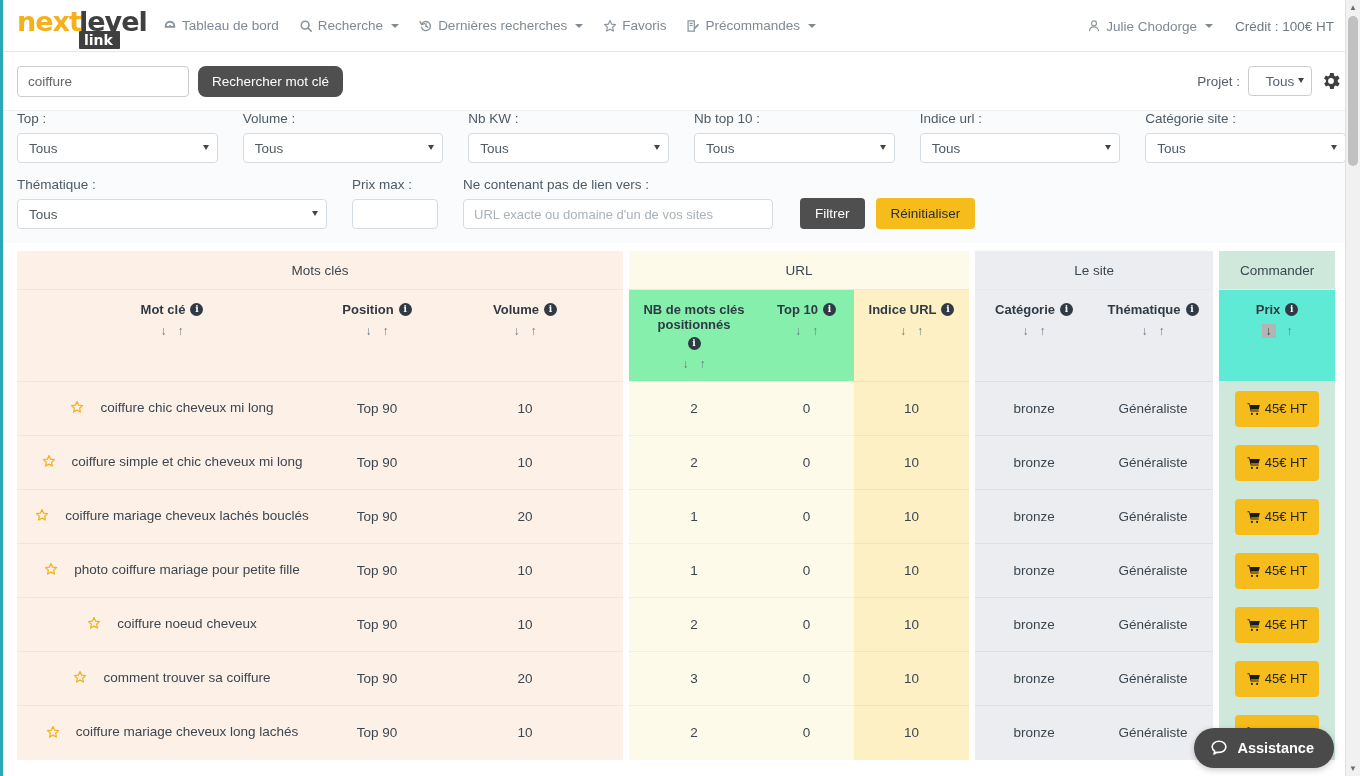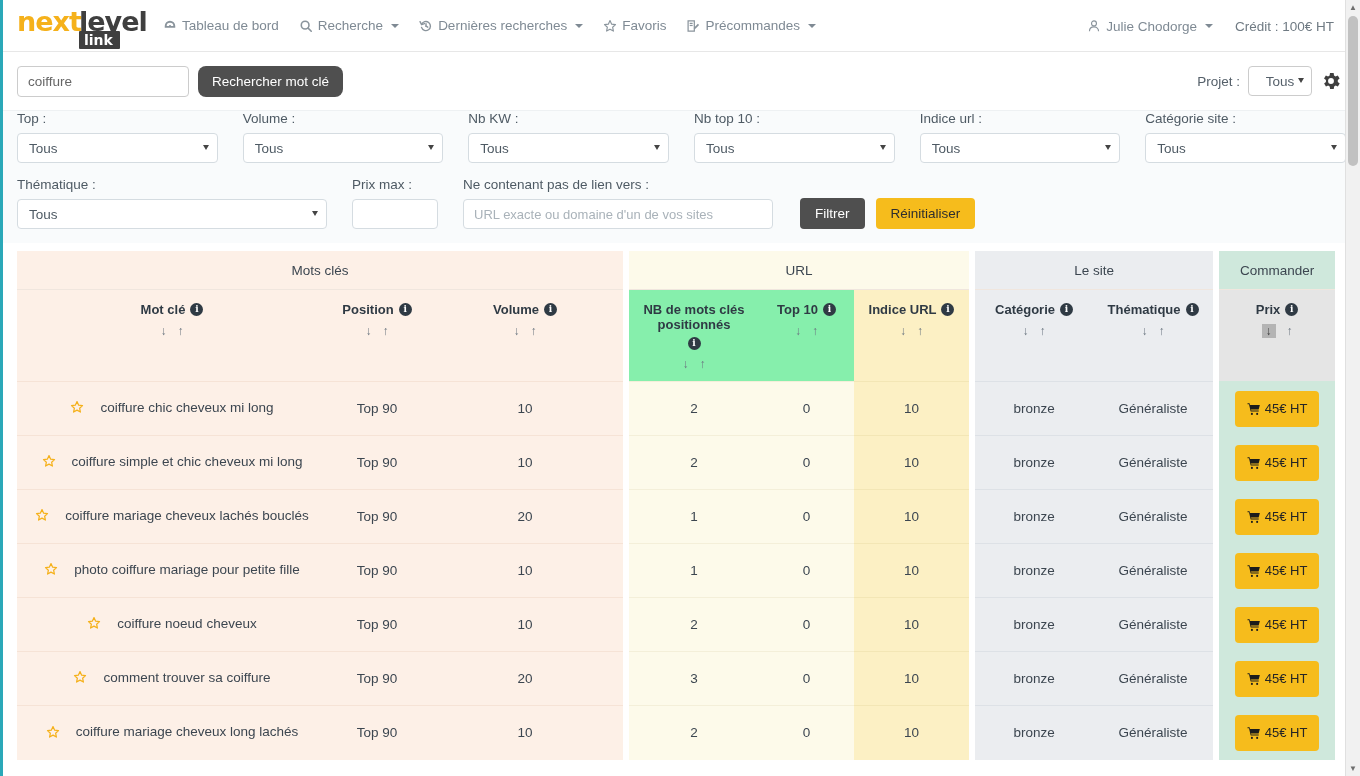--- a/index.html
+++ b/index.html
@@ -173,21 +173,21 @@
     font-family: "DejaVu Serif", serif; line-height: 1; cursor: pointer;
   }
   .sorts { margin-top: 7px; display: flex; justify-content: center; gap: 11px; }
   .sorts span { font-size: 12px; color: #6b7680; cursor: pointer; line-height: 14px; }
   .sorts span.active { background: #b4b4b4; color: #3b3b3b; padding: 0 4px; }
 
   .sub-kw   { background: #fdf0e7; }
   .sub-url  { background: #86efac; }
   .sub-ind  { background: #fcf0c4; border-top: 1px solid #f3ead0; }
   .sub-site { background: #ebedf0; border-top: 1px solid #e0e3e7; }
-  .sub-cmd  { background: #e5e5e5; border-top: 1px solid #c3ded1; }
+  .sub-cmd  { background: #5eead4; border-top: 1px solid #c3ded1; }
 
   td.c {
     text-align: center; font-size: 13.5px; color: #3c4650;
     height: 54px; vertical-align: middle;
   }
   .cell-kw   { background: #fdf0e7; border-top: 1px solid #f6e3d6; }
   .cell-url  { background: #fdfaea; border-top: 1px solid #f4efd9; }
   .cell-ind  { background: #fcf0c4; border-top: 1px solid #f3e6b5; }
   .cell-site { background: #ebedf0; border-top: 1px solid #dde1e6; }
   .cell-cmd  { background: #cfe8dc; border-top: 1px solid #cfe8dc; }
@@ -705,20 +705,28 @@
                     <circle cx="5.6" cy="13.6" r="1.2"></circle>
                     <circle cx="11.6" cy="13.6" r="1.2"></circle>
                   </svg></span>
                 <span>45€ HT</span>
               </button></td>
           </tr>
         </tbody>
     </table>
   </div>
 
+  <div class="assist">
+    <span class="bubble">
+      <svg viewBox="0 0 18 18" fill="none" stroke="#ffffff" stroke-width="1.6">
+          <path d="M9 2.2c3.8 0 6.9 2.5 6.9 5.6S12.8 13.4 9 13.4a8.8 8.8 0 01-2-.2l-3 1.8.8-2.8A5.6 5.6 0 012.1 7.8C2.1 4.7 5.2 2.2 9 2.2z" stroke-linejoin="round"></path>
+        </svg>
+    </span>
+    <span>Assistance</span>
+  </div>
 
   <div class="scrollbar">
     <div class="track-up">▲</div>
     <div class="thumb"></div>
     <div class="track-down">▼</div>
   </div>
 
 </div>
 
 </body></html>

